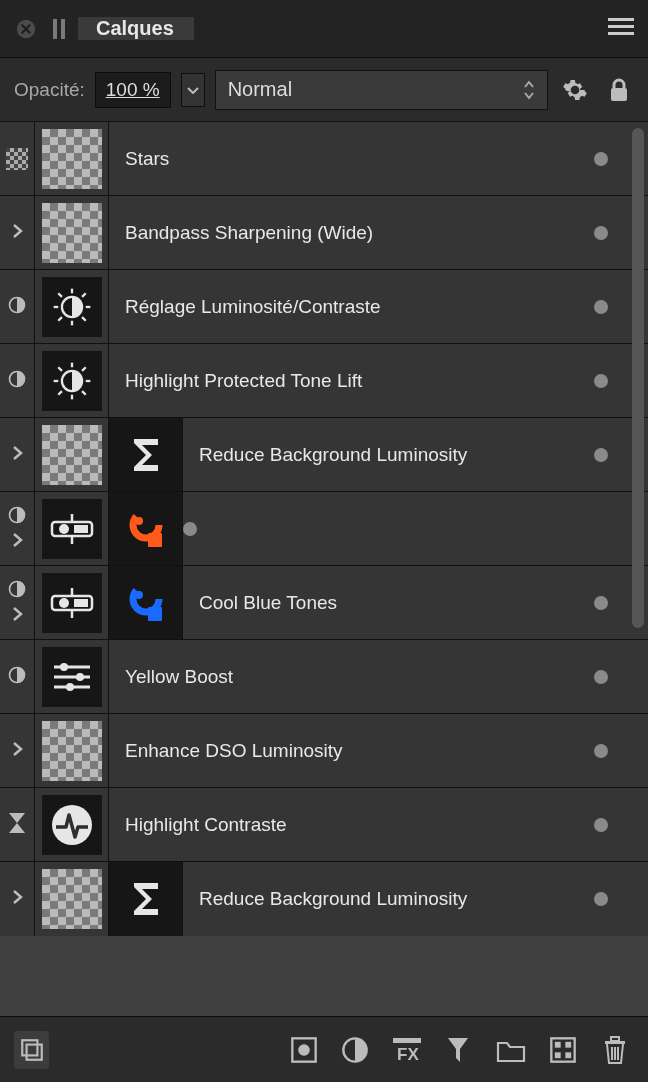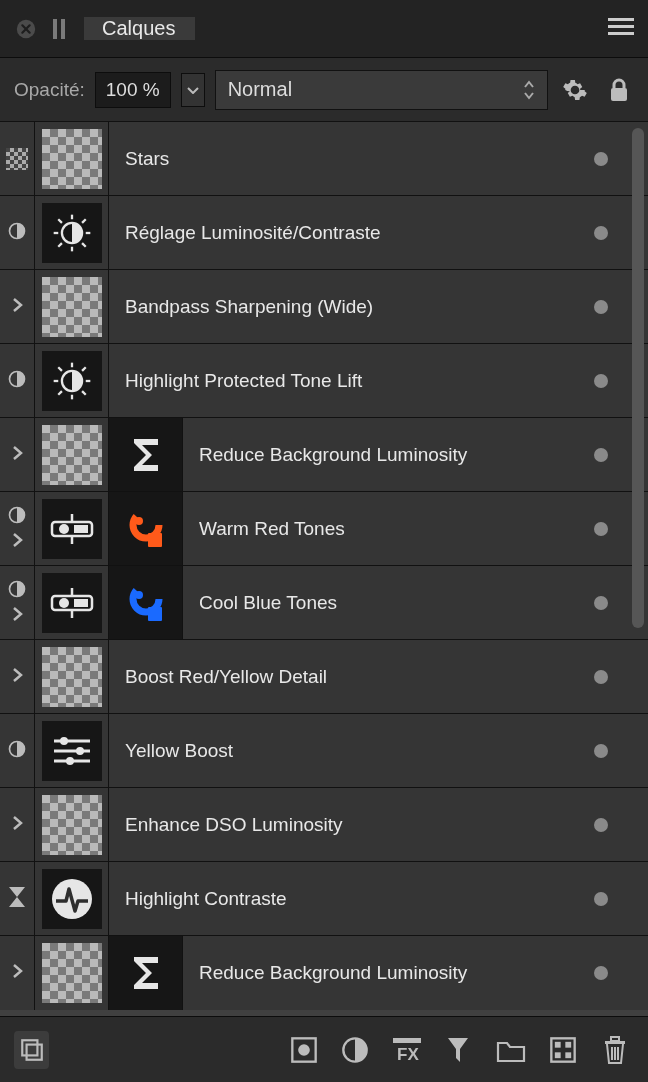--- a/index.html
+++ b/index.html
@@ -30,47 +30,48 @@
   .closebtn {
     width: 28px; height: 28px; border-radius: 14px;
     display:flex;align-items:center;justify-content:center;
     color:#9a9a9a;
   }
   .pausebtn {
     display:flex;align-items:center;justify-content:center;
     color:#888;
   }
   .tab {
-    margin-left: 6px;
     background: #3a3a3a;
     display: flex;
     align-items: center;
     padding: 0 20px 0 18px;
     font-size: 20px;
     color: #e8e8e8;
+    font-weight: bold;
   }
   .titlebar-right {
     margin-left: auto;
     display:flex;align-items:center;padding-right:14px;
     color:#ccc;
   }
   
   .optbar {
     height: 64px;
     display: flex;
     align-items: center;
     gap: 10px;
     padding: 0 12px 0 14px;
     background: #2b2b2b;
     border-bottom: 1px solid #111;
   }
   .optlabel { color: #a8a8a8; font-size: 19px; }
   .optnum {
     background:#1c1c1c; padding:6px 10px; font-size:19px; color:#ddd;
     border:1px solid #0d0d0d;
+    text-decoration:underline;
   }
   .optstep {
     width:24px;height:34px;display:flex;align-items:center;justify-content:center;
     color:#aaa;background:#333;border:1px solid #0d0d0d;
   }
   .optdrop {
     flex: 1;
     background:#3a3a3a;
     border:1px solid #111;
     height: 40px;
@@ -236,20 +237,32 @@
       <div class="row">
         <div class="col0">
           <span>
             <div class="checker-icon"></div>
           </span>
         </div>
         <div class="thumbwrap">
           <div class="thumb"></div>
         </div>
         <div class="label">Stars</div>
+        <div class="dot"></div>
+      </div>
+      <div class="row">
+        <div class="col0">
+          <span><svg width="14" height="18" viewBox="0 0 14 18">
+              <path d="M4 3 L11 9 L4 15" stroke="#bcbcbc" stroke-width="2.5" fill="none"></path>
+            </svg></span>
+        </div>
+        <div class="thumbwrap">
+          <div class="thumb"></div>
+        </div>
+        <div class="label">Bandpass Sharpening (Wide)</div>
         <div class="dot"></div>
       </div>
       <div class="row">
         <div class="col0">
           <span><svg width="20" height="20" viewBox="0 0 24 24">
               <circle cx="12" cy="12" r="9" fill="none" stroke="#bcbcbc" stroke-width="2"></circle>
               <path d="M12 3 A9 9 0 0 1 12 21 Z" fill="#bcbcbc"></path>
             </svg></span>
         </div>
         <div class="thumbwrap">
@@ -268,32 +281,20 @@
                 <line x1="35" y1="13" x2="39" y2="9"></line>
               </g>
             </svg>
           </div>
         </div>
         <div class="label">Réglage Luminosité/Contraste</div>
         <div class="dot"></div>
       </div>
       <div class="row">
         <div class="col0">
-          <span><svg width="14" height="18" viewBox="0 0 14 18">
-              <path d="M4 3 L11 9 L4 15" stroke="#bcbcbc" stroke-width="2.5" fill="none"></path>
-            </svg></span>
-        </div>
-        <div class="thumbwrap">
-          <div class="thumb"></div>
-        </div>
-        <div class="label">Bandpass Sharpening (Wide)</div>
-        <div class="dot"></div>
-      </div>
-      <div class="row">
-        <div class="col0">
           <span><svg width="20" height="20" viewBox="0 0 24 24">
               <circle cx="12" cy="12" r="9" fill="none" stroke="#bcbcbc" stroke-width="2"></circle>
               <path d="M12 3 A9 9 0 0 1 12 21 Z" fill="#bcbcbc"></path>
             </svg></span>
         </div>
         <div class="thumbwrap">
           <div class="thumb dark">
             <svg width="44" height="44" viewBox="0 0 48 48">
               <circle cx="24" cy="24" r="11" fill="none" stroke="#e6e6e6" stroke-width="2.5"></circle>
               <path d="M24 13 A11 11 0 0 1 24 35 Z" fill="#e6e6e6"></path>
@@ -351,21 +352,20 @@
             </svg>
           </div>
         </div>
         <div class="extra">
           <svg width="44" height="44" viewBox="0 0 44 44">
             <circle cx="22" cy="18" r="13" fill="none" stroke="#ff5a1a" stroke-width="7" stroke-dasharray="50 32"></circle>
             <circle cx="15" cy="14" r="4" fill="#ff5a1a"></circle>
             <rect x="24" y="26" width="14" height="14" rx="1" fill="#ff5a1a"></rect>
           </svg>
         </div>
-        <div class="label">Warm Red Tones</div>
         <div class="dot"></div>
       </div>
       <div class="row">
         <div class="col0">
           <span><svg width="20" height="20" viewBox="0 0 24 24">
               <circle cx="12" cy="12" r="9" fill="none" stroke="#bcbcbc" stroke-width="2"></circle>
               <path d="M12 3 A9 9 0 0 1 12 21 Z" fill="#bcbcbc"></path>
             </svg></span>
           <span><svg width="14" height="18" viewBox="0 0 14 18">
               <path d="M4 3 L11 9 L4 15" stroke="#bcbcbc" stroke-width="2.5" fill="none"></path>
@@ -383,32 +383,20 @@
           </div>
         </div>
         <div class="extra">
           <svg width="44" height="44" viewBox="0 0 44 44">
             <circle cx="22" cy="18" r="13" fill="none" stroke="#1a6aff" stroke-width="7" stroke-dasharray="50 32"></circle>
             <circle cx="15" cy="14" r="4" fill="#1a6aff"></circle>
             <rect x="24" y="26" width="14" height="14" rx="1" fill="#1a6aff"></rect>
           </svg>
         </div>
         <div class="label">Cool Blue Tones</div>
-        <div class="dot"></div>
-      </div>
-      <div class="row">
-        <div class="col0">
-          <span><svg width="14" height="18" viewBox="0 0 14 18">
-              <path d="M4 3 L11 9 L4 15" stroke="#bcbcbc" stroke-width="2.5" fill="none"></path>
-            </svg></span>
-        </div>
-        <div class="thumbwrap">
-          <div class="thumb"></div>
-        </div>
-        <div class="label">Boost Red/Yellow Detail</div>
         <div class="dot"></div>
       </div>
       <div class="row">
         <div class="col0">
           <span><svg width="20" height="20" viewBox="0 0 24 24">
               <circle cx="12" cy="12" r="9" fill="none" stroke="#bcbcbc" stroke-width="2"></circle>
               <path d="M12 3 A9 9 0 0 1 12 21 Z" fill="#bcbcbc"></path>
             </svg></span>
         </div>
         <div class="thumbwrap">

